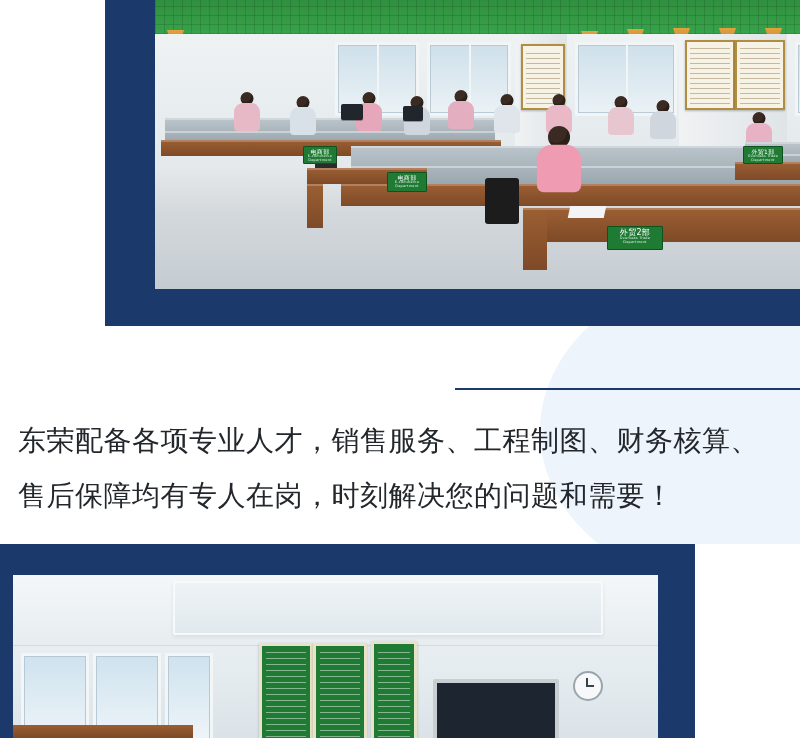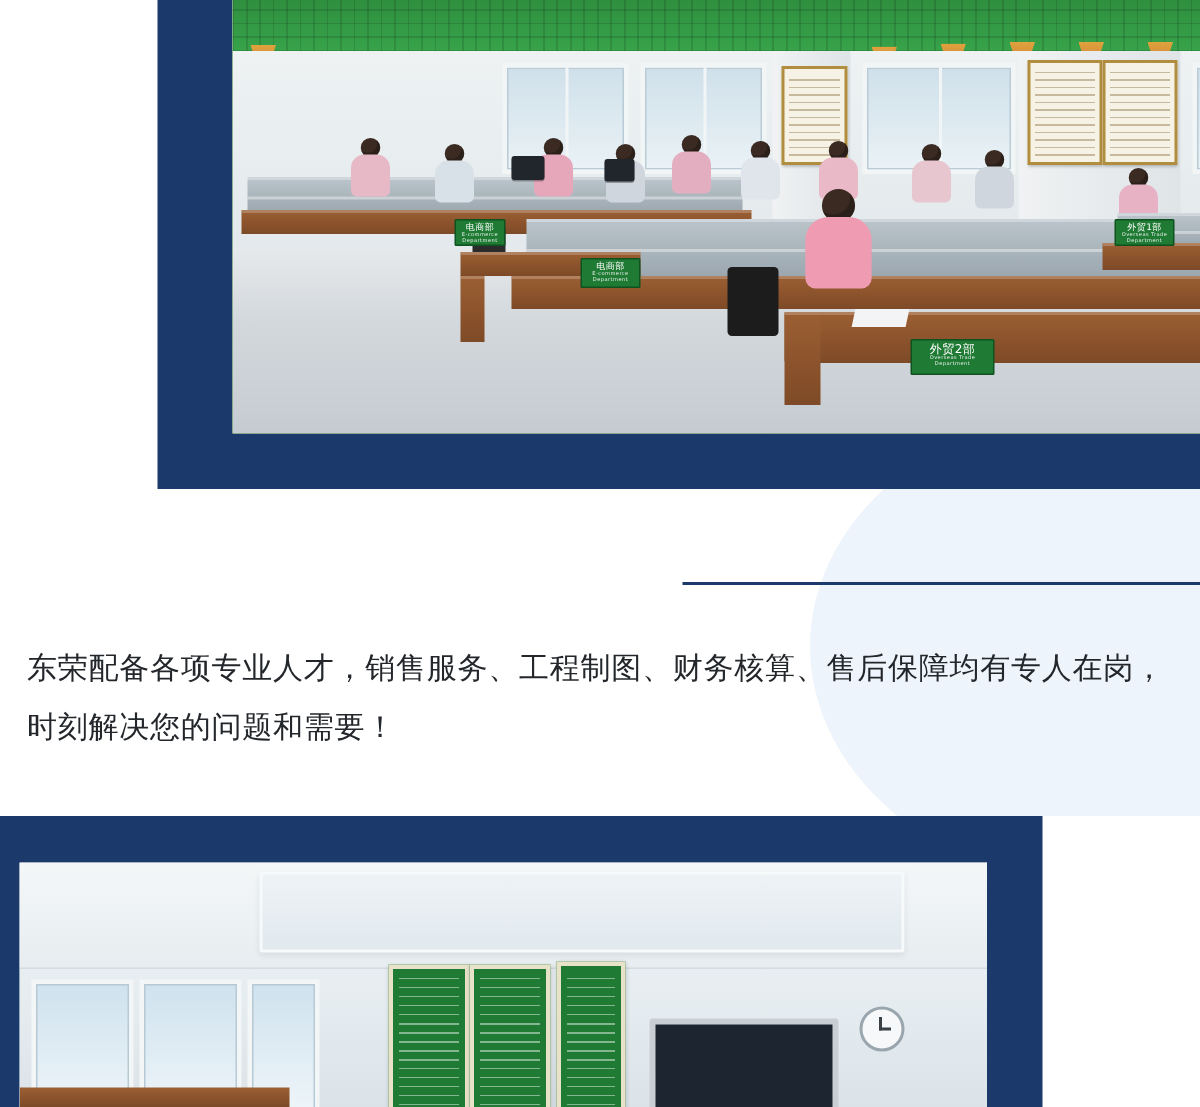--- a/index.html
+++ b/index.html
@@ -33,21 +33,21 @@
     height: 326px;
     background: #1b3a6b;
   }
   .photo-frame {
     position: absolute;
     left: 155px;
     top: 0;
     width: 645px;
     height: 289px;
     overflow: hidden;
-    background: #bef264;
+    background: #be185d;
   }
 
   
   .office {
     position: absolute;
     inset: 0;
     overflow: hidden;
     background: linear-gradient(#d9e3ea 0%, #cfd9e2 55%, #bfc9d2 100%);
   }
   .ceiling {
@@ -196,23 +196,23 @@
     font-family: "DejaVu Sans", "Liberation Sans", sans-serif;
   }
   .heading-rule {
     position: absolute;
     left: 455px; top: 62px;
     width: 345px; height: 2px;
     background: #1b3a6b;
   }
   .paragraph {
     position: absolute;
-    left: 18px; top: 100px;
+    left: 18px; top: 88px;
     width: 766px;
-    font-size: 20px;
+    font-size: 28px;
     line-height: 1.95;
     color: #23272b;
     letter-spacing: .5px;
     font-family: "DejaVu Sans", "Liberation Sans", sans-serif;
   }
 
   
   .band2 {
     position: absolute;
     left: 0; top: 544px; width: 695px; height: 194px;

